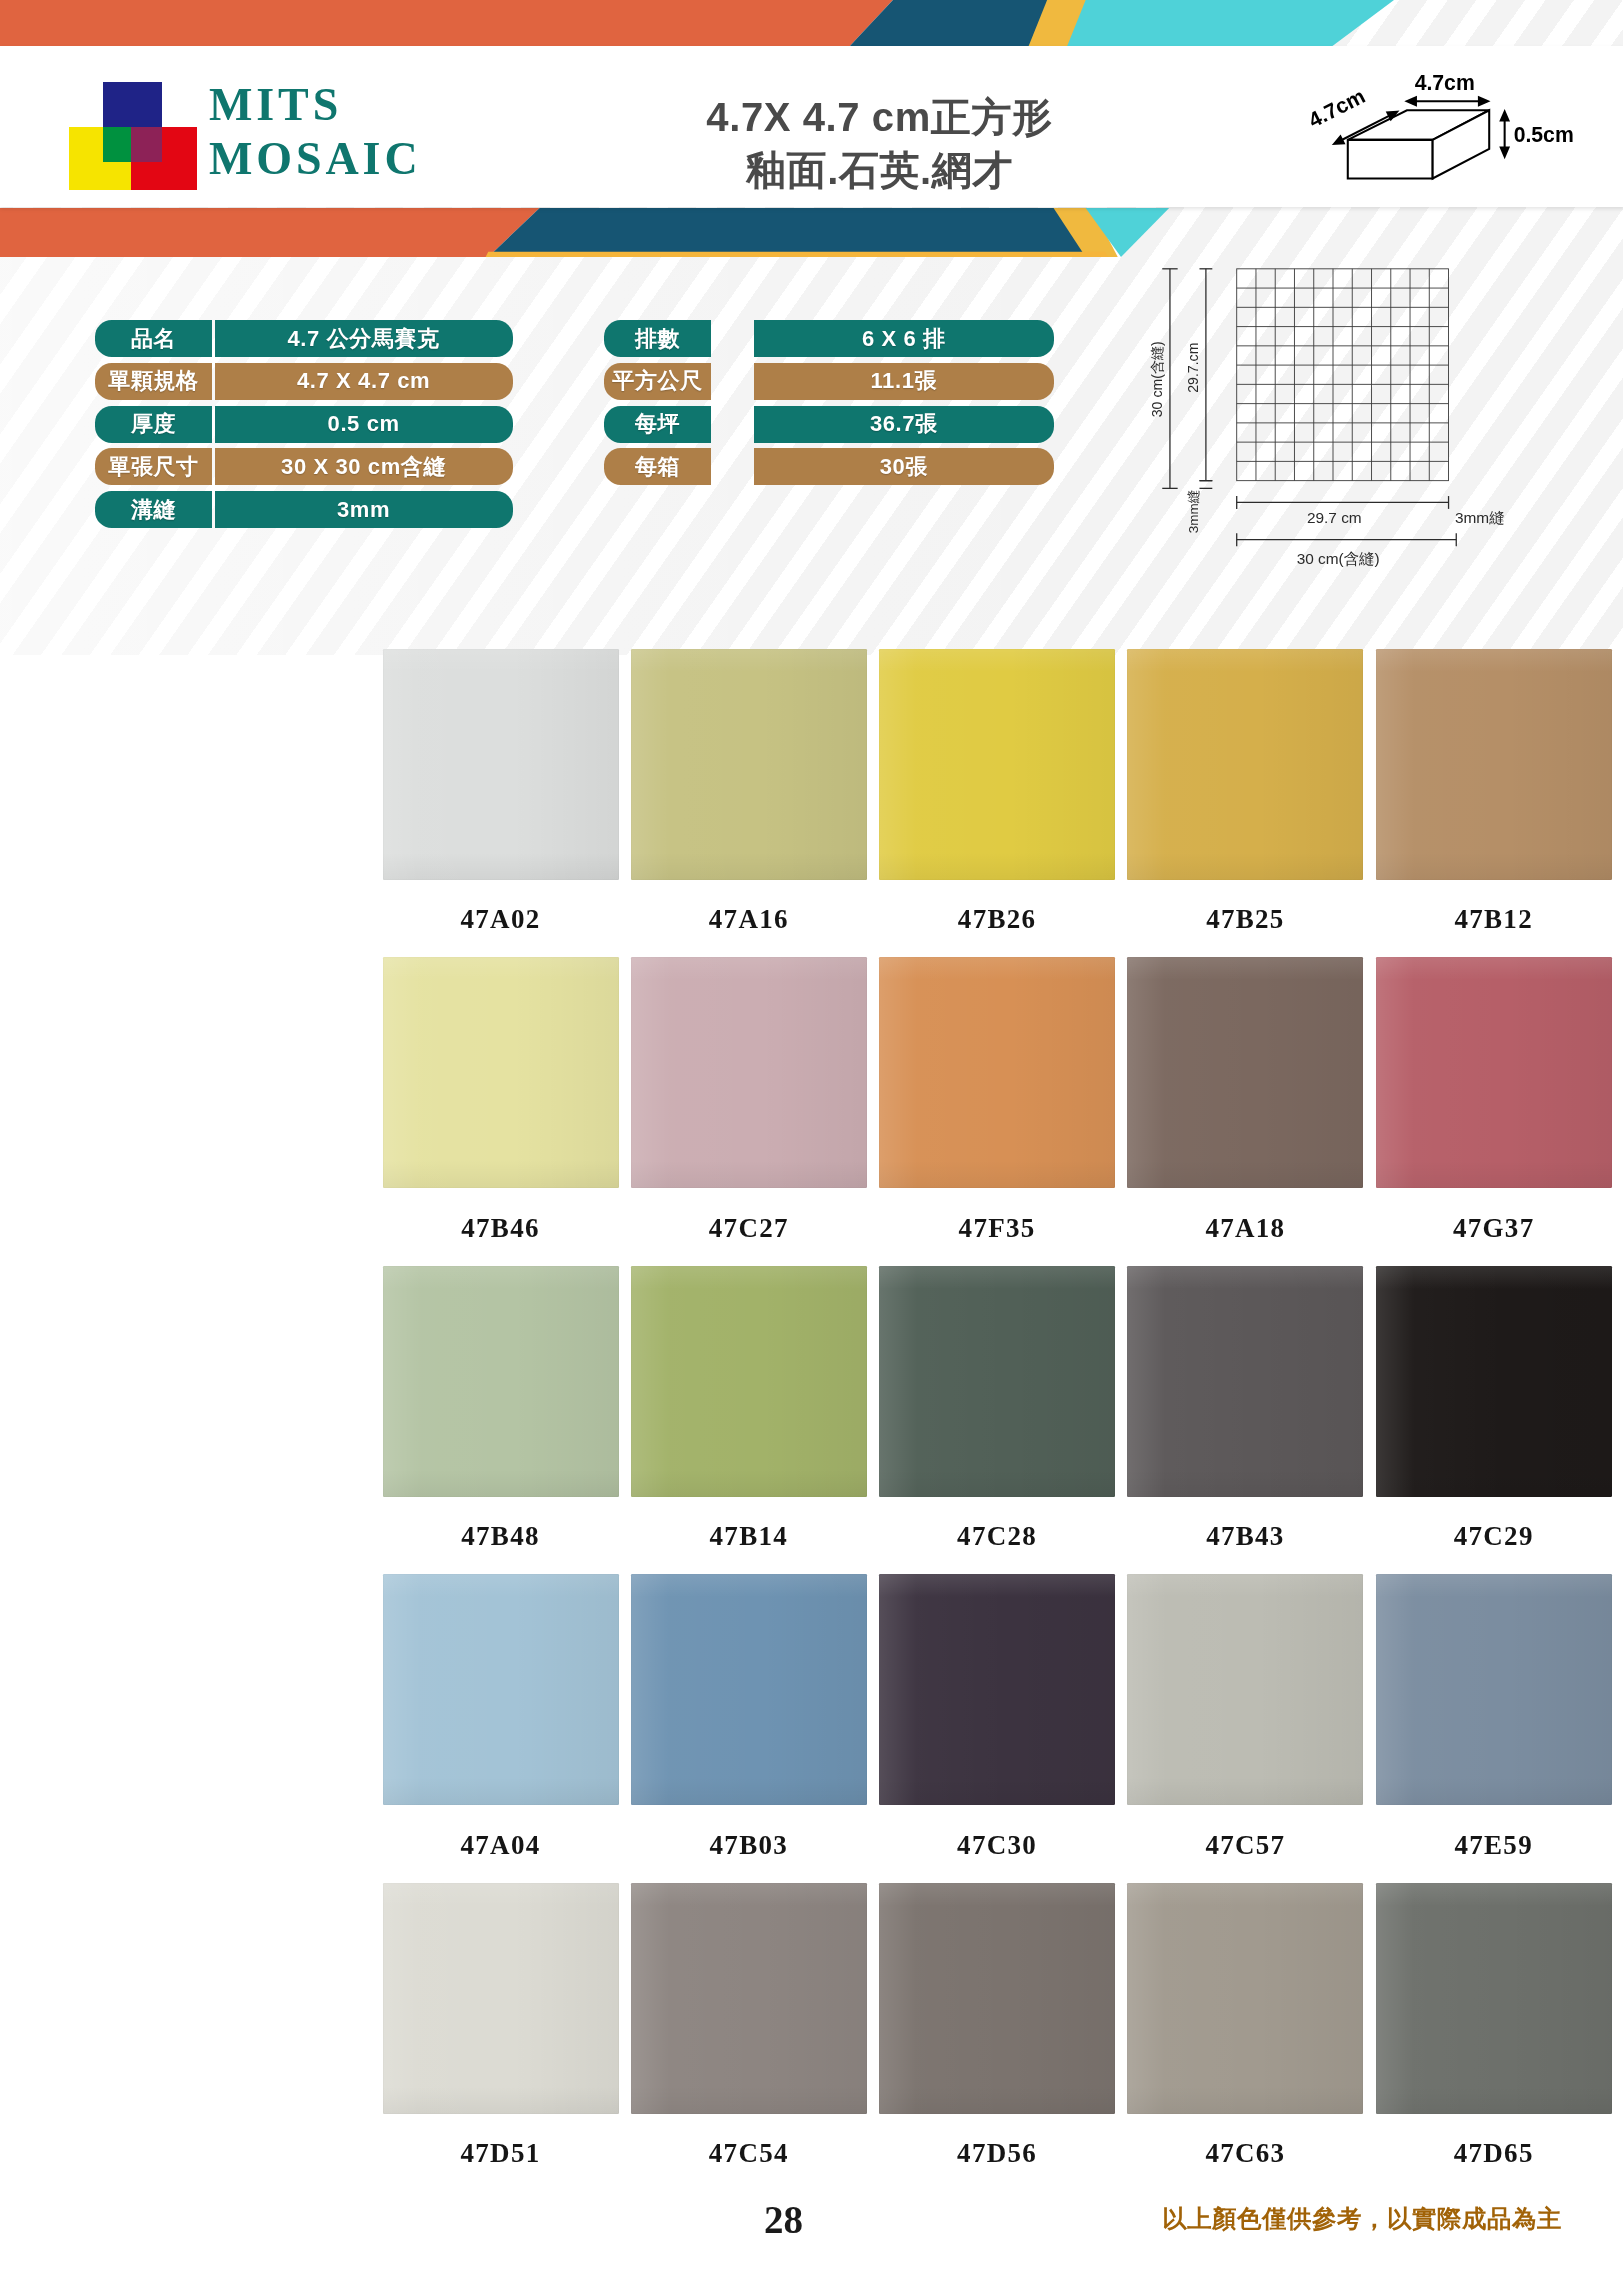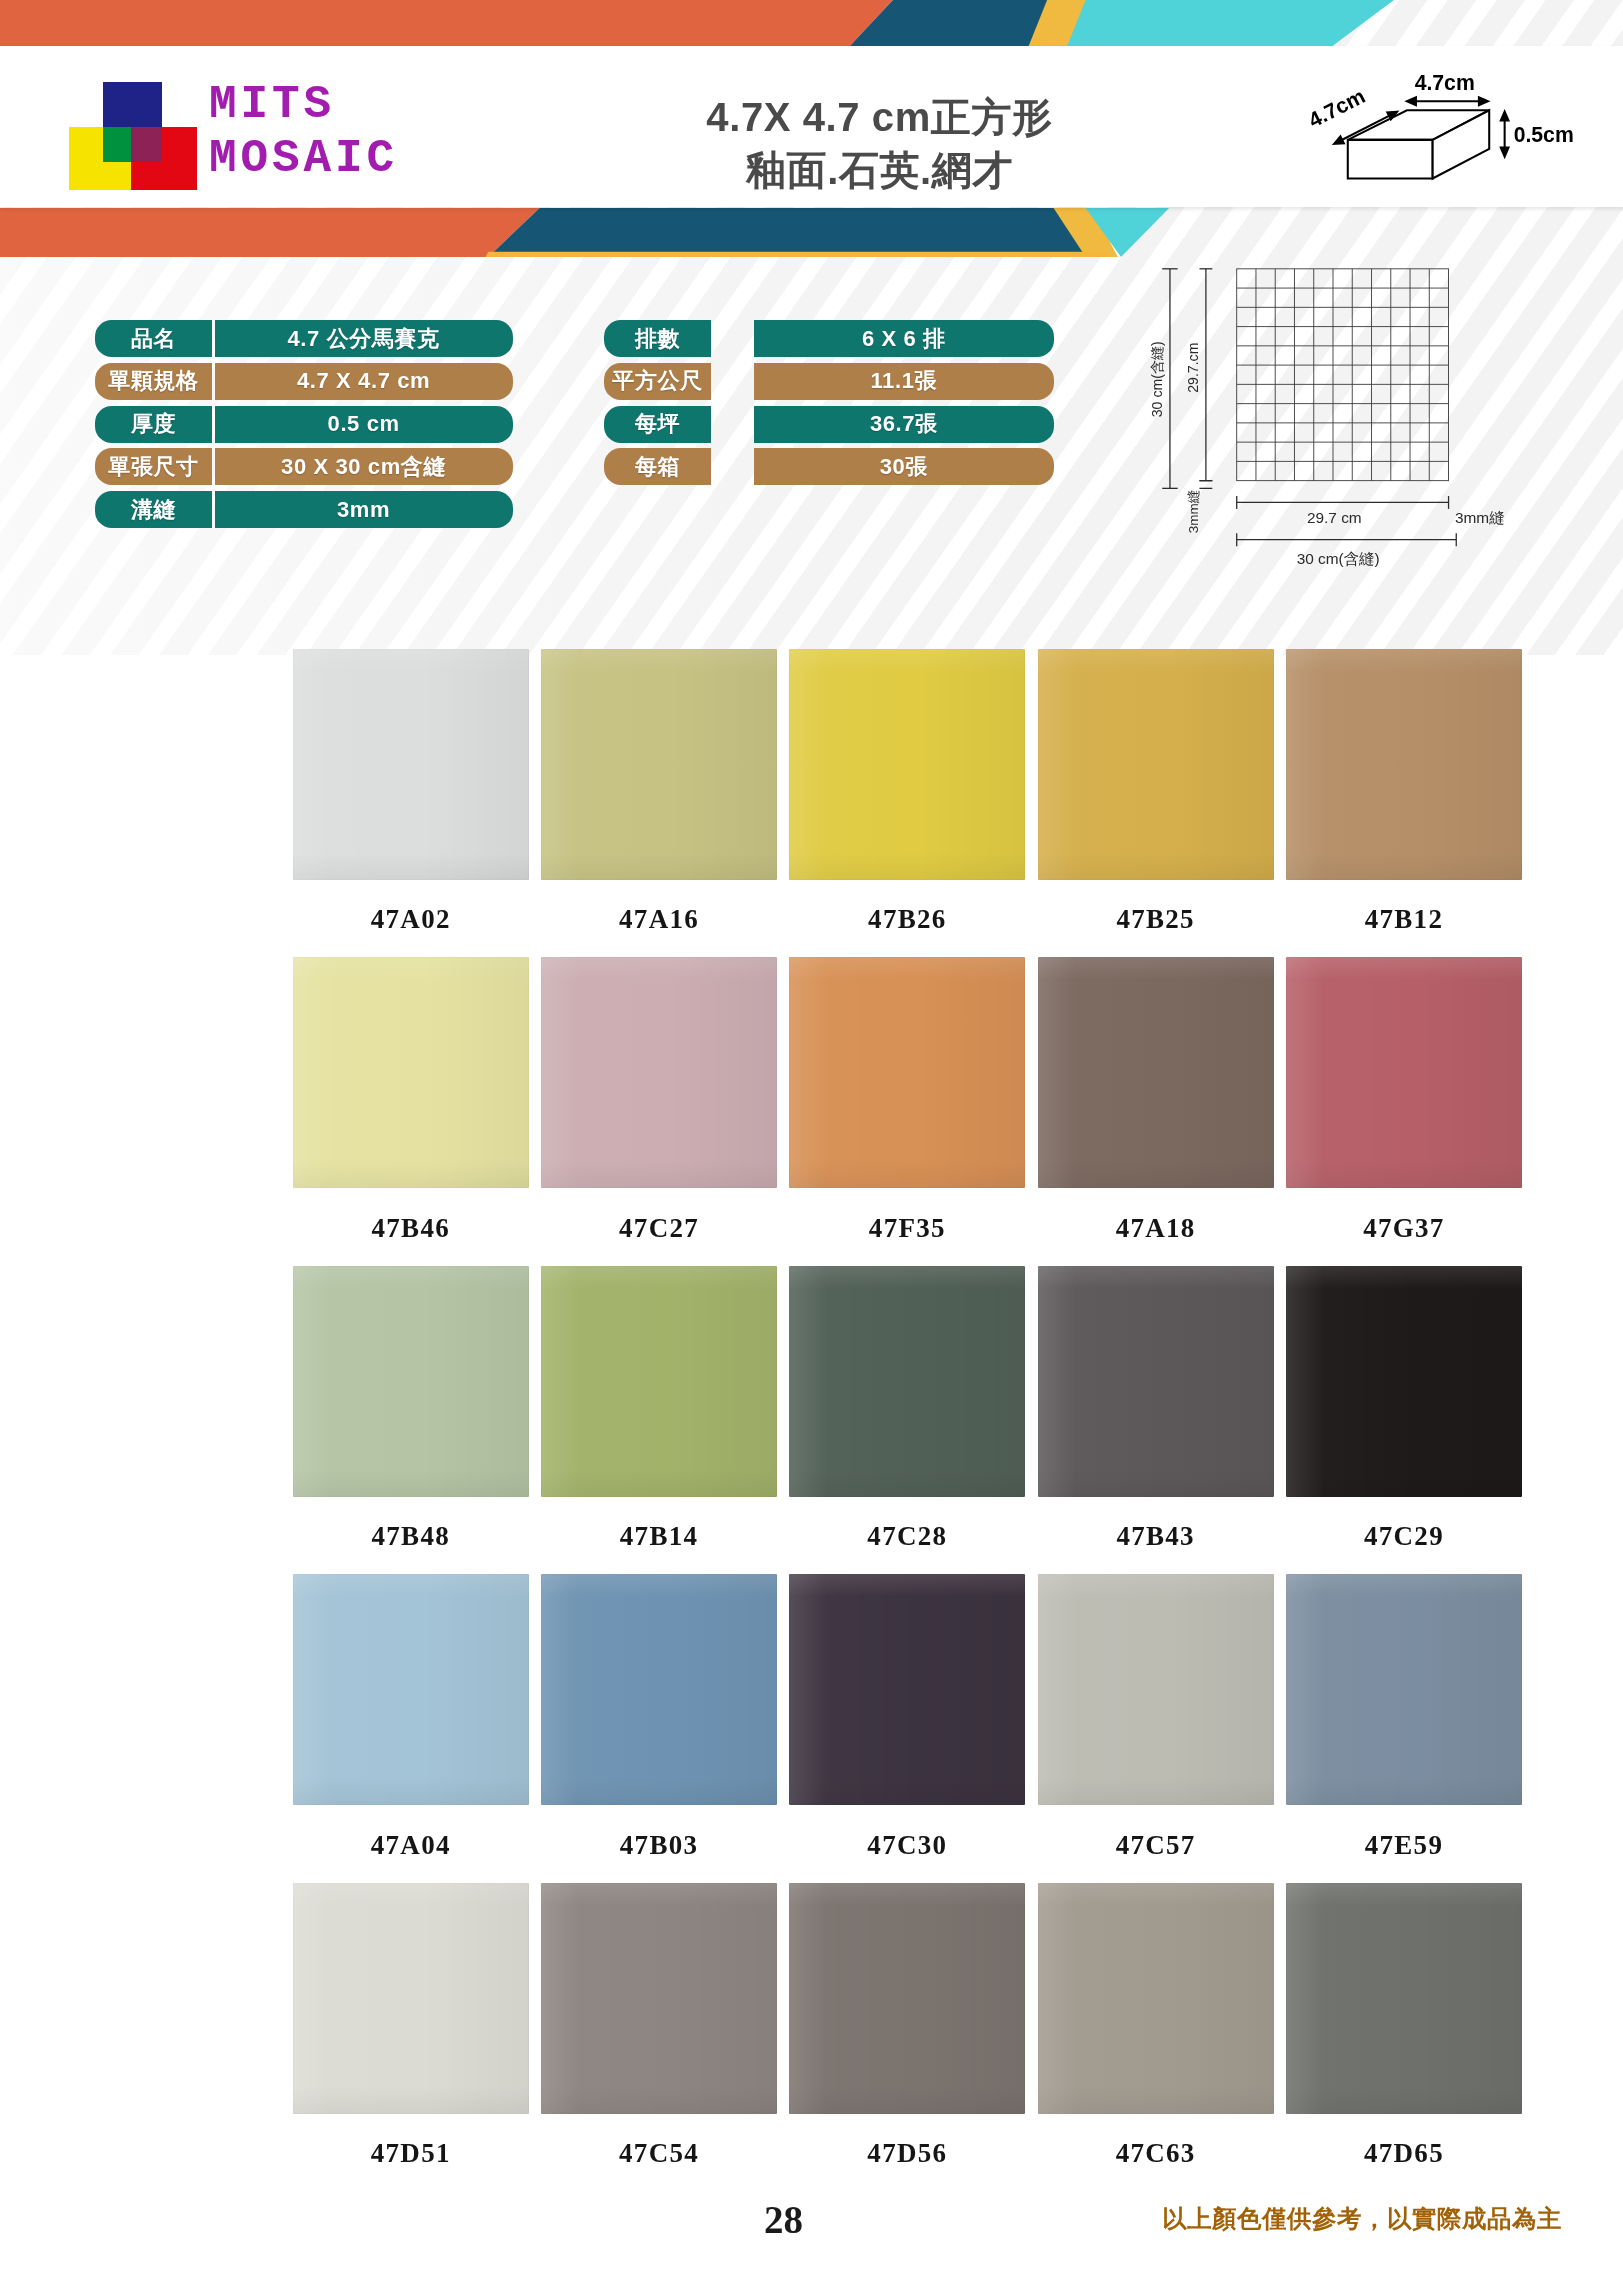--- a/index.html
+++ b/index.html
@@ -63,22 +63,22 @@
   .lg-sq { position: absolute; }
   .lg-blue   { left: 39px;  top: 0px;   width: 59px;  height: 63px;  background: #1f2387; }
   .lg-yellow { left: 5.1px;   top: 45px;  width: 67px; height: 63px;  background: #f6e400; }
   .lg-red    { left: 67px; top: 45px;  width: 66px; height: 63px;  background: #e30613; }
   .lg-green  { left: 39px;  top: 45px;  width: 34px;  height: 35px;  background: #00913f; }
   .lg-purple { left: 67px; top: 45px;  width: 31px;  height: 35px;  background: #8d2257; }
 
   .logo-text {
     position: absolute; left: 209px; top: 78px;
     z-index: 6;
-    color: #a21caf;
-    font-family: Liberation Mono, monospace;
+    color: #0f766e;
+    font-family: Liberation Serif, serif;
     font-weight: 700;
     font-size: 46px;
     letter-spacing: 3.9px;
     line-height: 1.18;
   }
 
   
   .title-block {
     position: absolute; left: 597px; top: 59px;
     width: 565px; z-index: 6;
@@ -113,21 +113,21 @@
   .tone-brown { background: #ae7f48; }
 
   
   .griddiag { position: absolute; left: 1134px; top: 257px; width: 398px; height: 360px; z-index: 5; }
 
   
   .swatch-area {
     position: absolute; left: 0; top: 649px;
     width: 1624px; z-index: 5;
   }
-  .srow { display: flex; justify-content: center; margin-bottom: 0px; padding-left: 203px; border-radius: 16px; }
+  .srow { display: flex; justify-content: flex-end; margin-bottom: 0px; padding-left: 203px; border-radius: 16px; }
   .scell { width: 247px; margin-right: 1.3px; }
   .sw {
     width: 236px; height: 231px;
     border-radius: 1.3px;
     position: relative;
     overflow: hidden;
     box-shadow: inset 0 0 0 0.6px rgba(0,0,0,0.035);
   }
   .sw::after {
     content: "";

